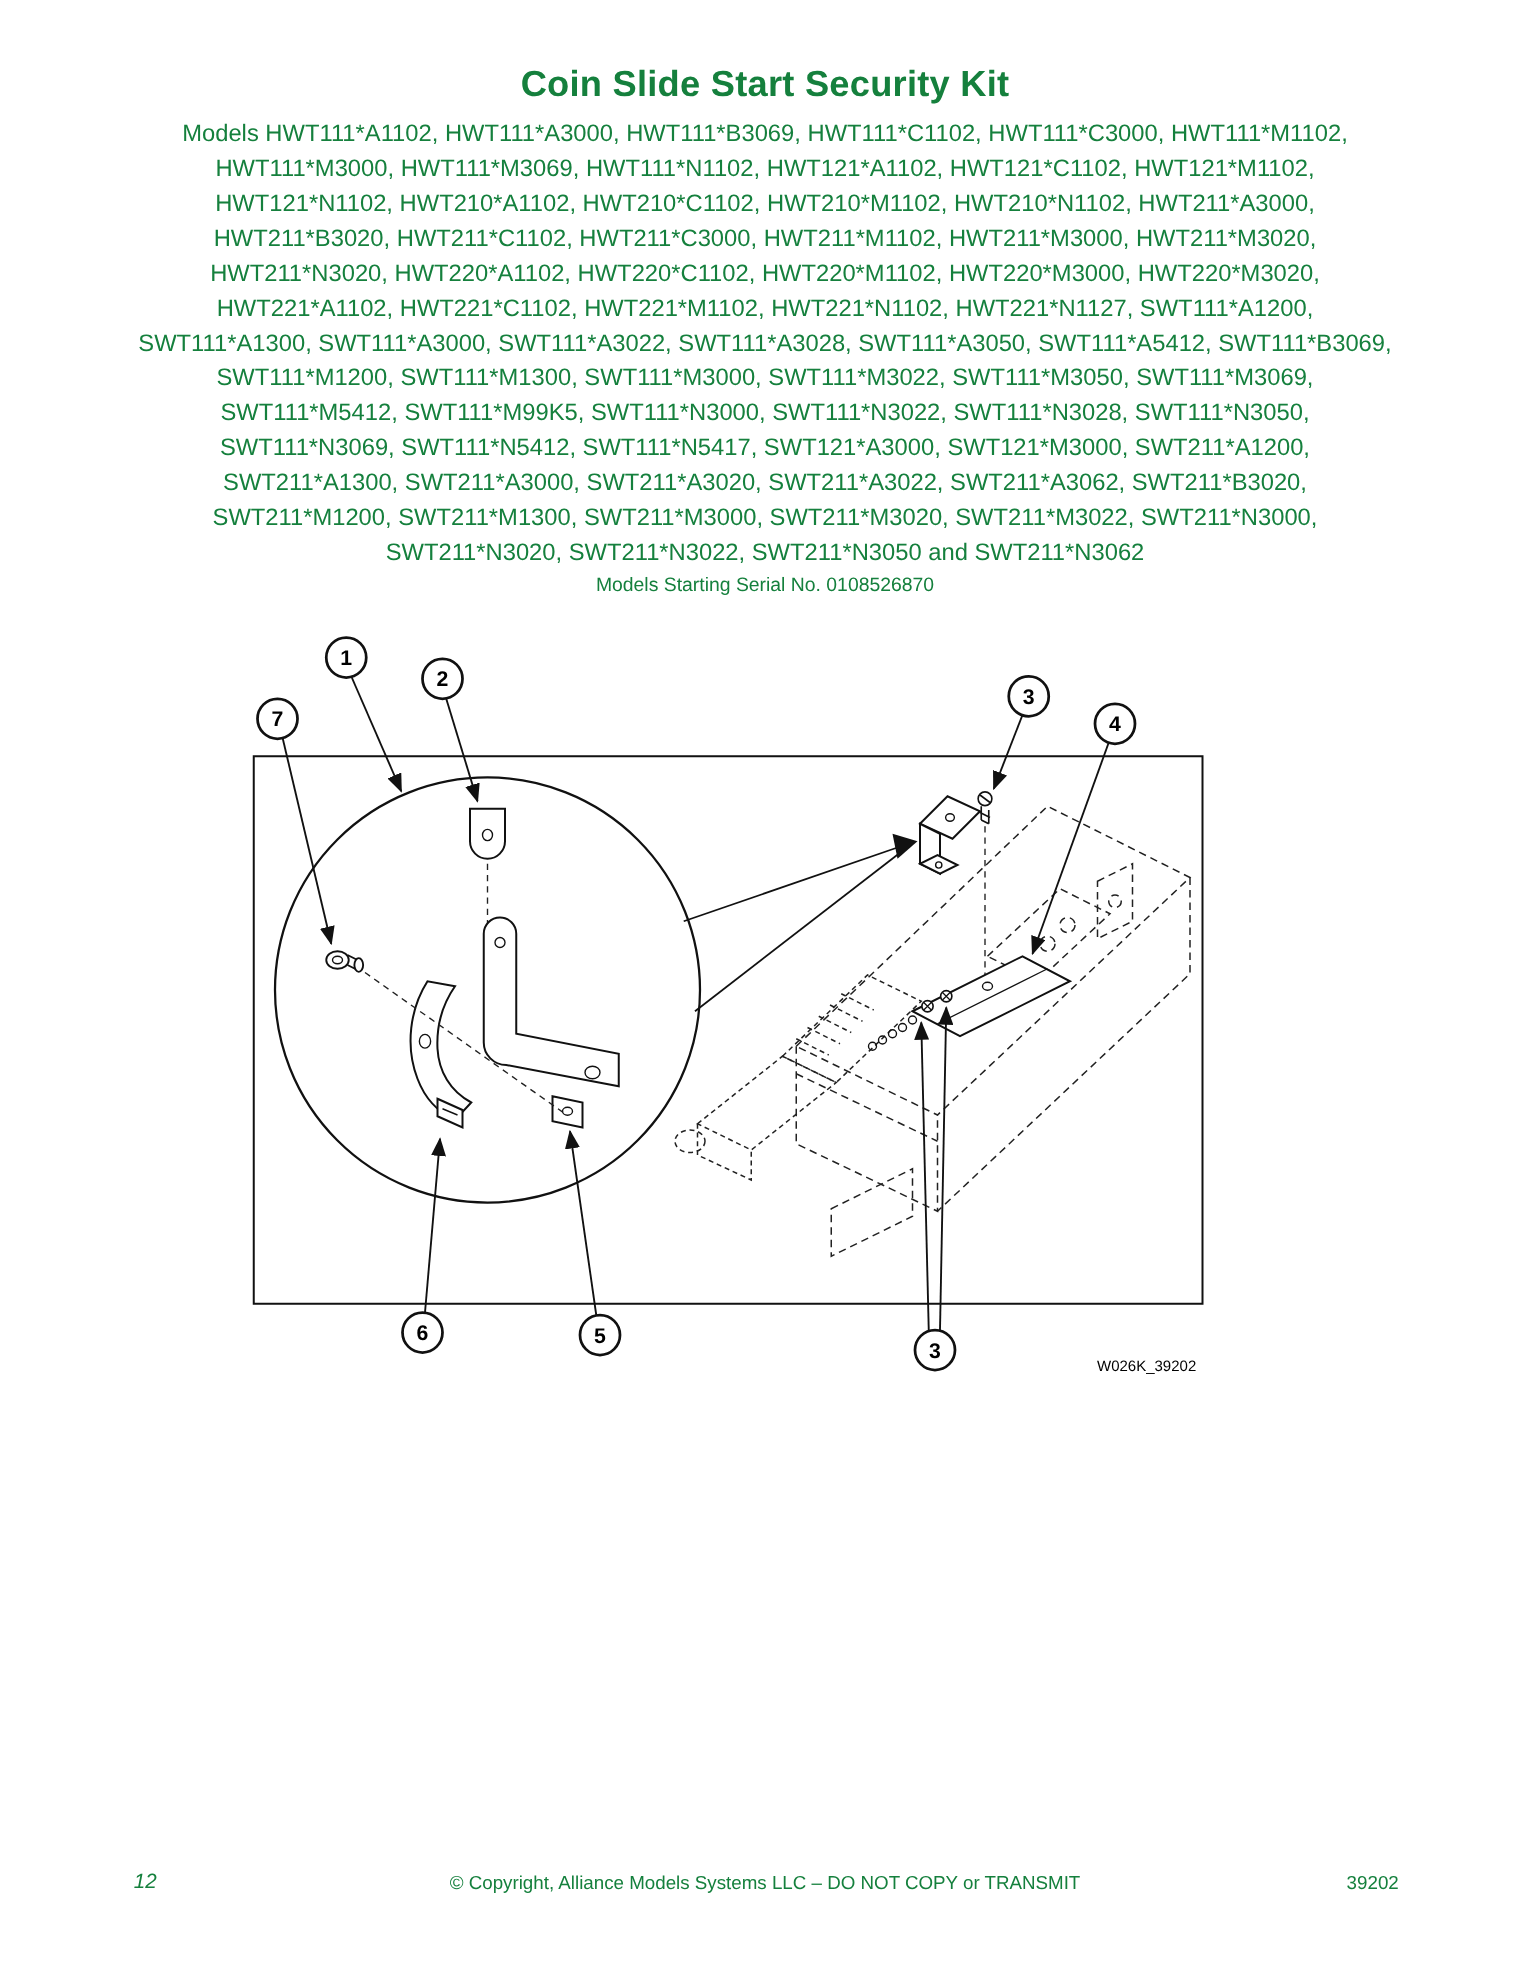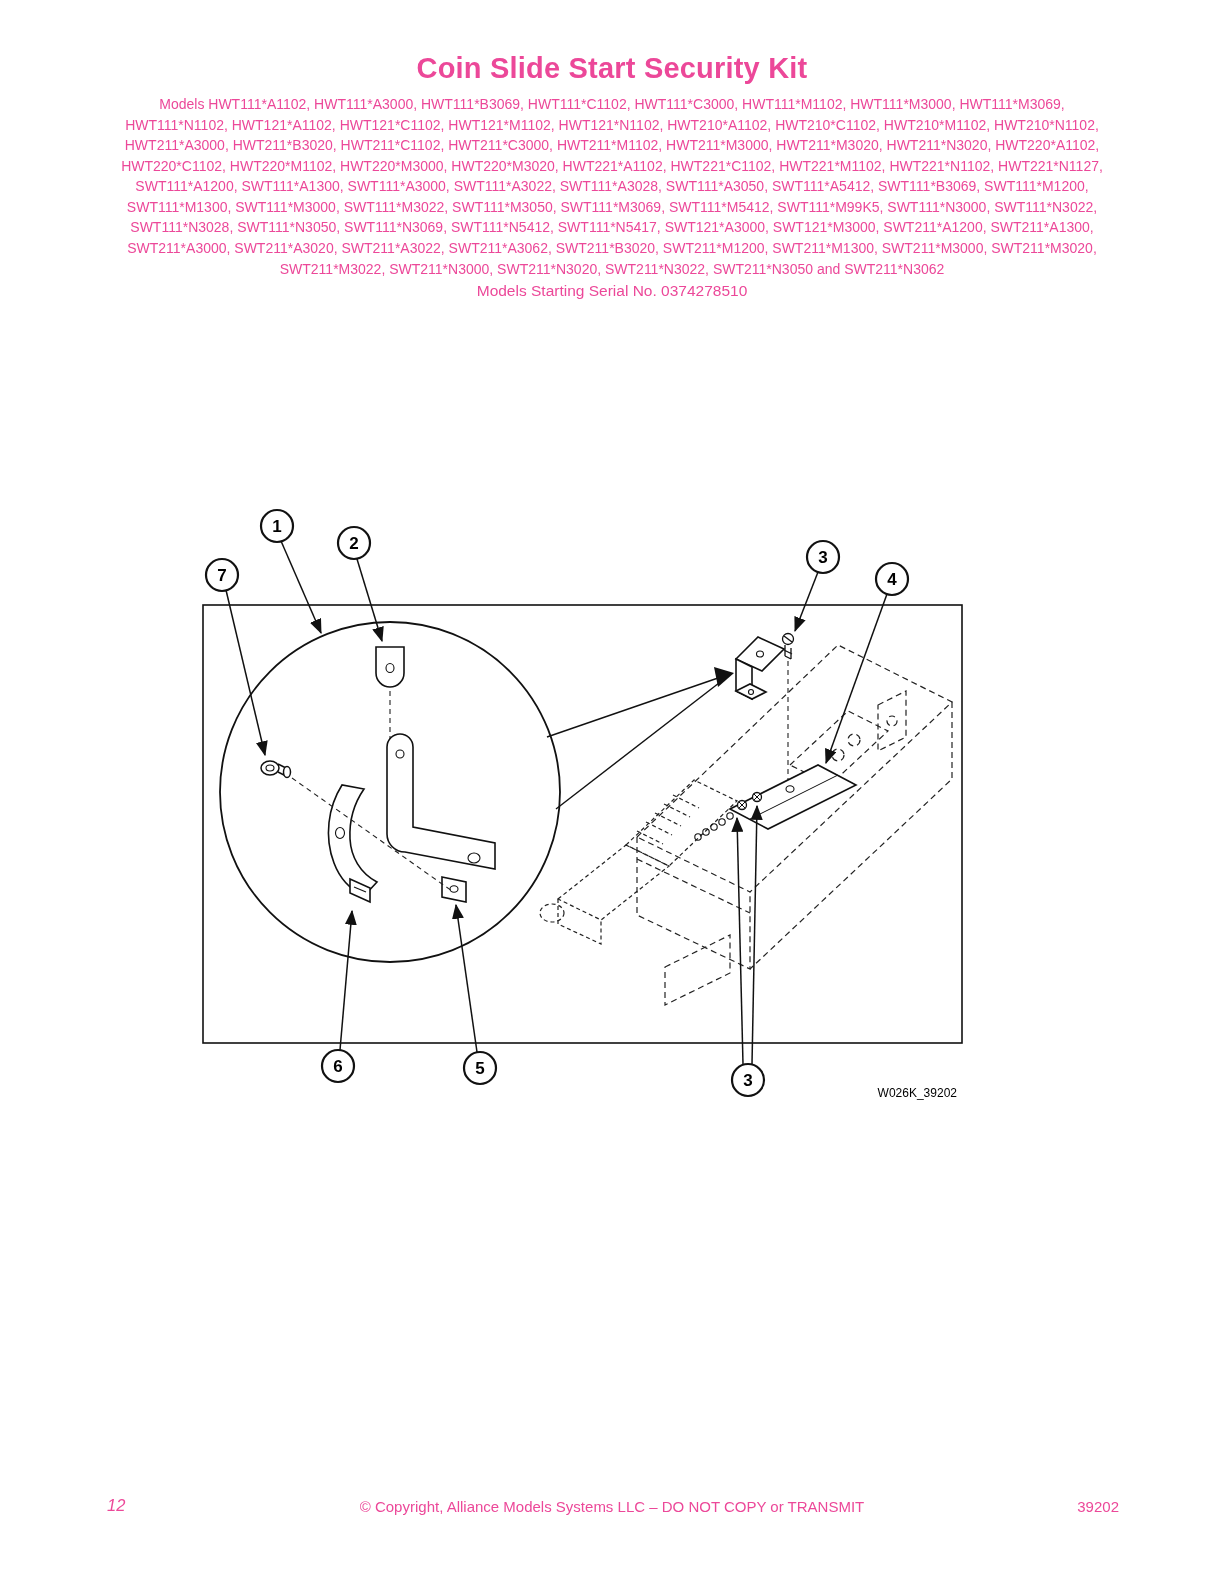--- a/index.html
+++ b/index.html
@@ -1,40 +1,40 @@
 <!DOCTYPE html>
 <html><head>
 <meta charset="utf-8">
 <style>
   html,body{margin:0;padding:0;background:#fff;}
   .page{
     width:1224px;height:1584px;position:relative;background:#fff;
-    font-family:"Liberation Sans",sans-serif;color:#ec4899;overflow:hidden;
+    font-family:"Liberation Sans",sans-serif;color:#15803d;overflow:hidden;
   }
   .header{padding-top:52px;text-align:center;}
   .title{font-size:29px;font-weight:bold;margin:0 0 9px 0;letter-spacing:.2px;}
-  .models{width:1005px;margin:0 auto;font-size:14px;line-height:1.47;}
+  .models{width:1005px;margin:0 auto;font-size:19px;line-height:1.47;}
   .serial{font-size:15.5px;line-height:1.47;margin-top:1px;}
   .diagram{position:absolute;left:190px;top:497px;}
   .callout-num{font:bold 17px "Liberation Sans",sans-serif;}
   .figlabel{font:12px "Liberation Sans",sans-serif;}
   .footer{position:absolute;left:0;top:1496px;width:100%;height:30px;font-size:15px;}
   .footer .pn{position:absolute;left:107px;top:0;font-size:16.5px;font-style:italic;}
   .footer .cp{display:block;text-align:center;padding-top:2px;}
   .footer .dn{position:absolute;right:105px;top:2px;}
 </style>
 </head>
 <body>
 
 <div class="page">
 
   <div class="header">
     <h1 class="title">Coin Slide Start Security Kit</h1>
     <p class="models">Models HWT111*A1102, HWT111*A3000, HWT111*B3069, HWT111*C1102, HWT111*C3000, HWT111*M1102, HWT111*M3000, HWT111*M3069, HWT111*N1102, HWT121*A1102, HWT121*C1102, HWT121*M1102, HWT121*N1102, HWT210*A1102, HWT210*C1102, HWT210*M1102, HWT210*N1102, HWT211*A3000, HWT211*B3020, HWT211*C1102, HWT211*C3000, HWT211*M1102, HWT211*M3000, HWT211*M3020, HWT211*N3020, HWT220*A1102, HWT220*C1102, HWT220*M1102, HWT220*M3000, HWT220*M3020, HWT221*A1102, HWT221*C1102, HWT221*M1102, HWT221*N1102, HWT221*N1127, SWT111*A1200, SWT111*A1300, SWT111*A3000, SWT111*A3022, SWT111*A3028, SWT111*A3050, SWT111*A5412, SWT111*B3069, SWT111*M1200, SWT111*M1300, SWT111*M3000, SWT111*M3022, SWT111*M3050, SWT111*M3069, SWT111*M5412, SWT111*M99K5, SWT111*N3000, SWT111*N3022, SWT111*N3028, SWT111*N3050, SWT111*N3069, SWT111*N5412, SWT111*N5417, SWT121*A3000, SWT121*M3000, SWT211*A1200, SWT211*A1300, SWT211*A3000, SWT211*A3020, SWT211*A3022, SWT211*A3062, SWT211*B3020, SWT211*M1200, SWT211*M1300, SWT211*M3000, SWT211*M3020, SWT211*M3022, SWT211*N3000, SWT211*N3020, SWT211*N3022, SWT211*N3050 and SWT211*N3062</p>
-    <p class="serial">Models Starting Serial No. 0374278510</p>
+    <p class="serial">Models Starting Serial No. 0108526870</p>
   </div>
 
   <div class="diagram">
     <svg width="785" height="610" viewBox="0 0 785 610">
       <defs>
         <marker id="arr" viewBox="0 0 10 8" refX="9.2" refY="4" markerWidth="10" markerHeight="8" orient="auto">
           <path d="M0,0 L10,4 L0,8 Z" fill="#111"></path>
         </marker>
       </defs>
 

